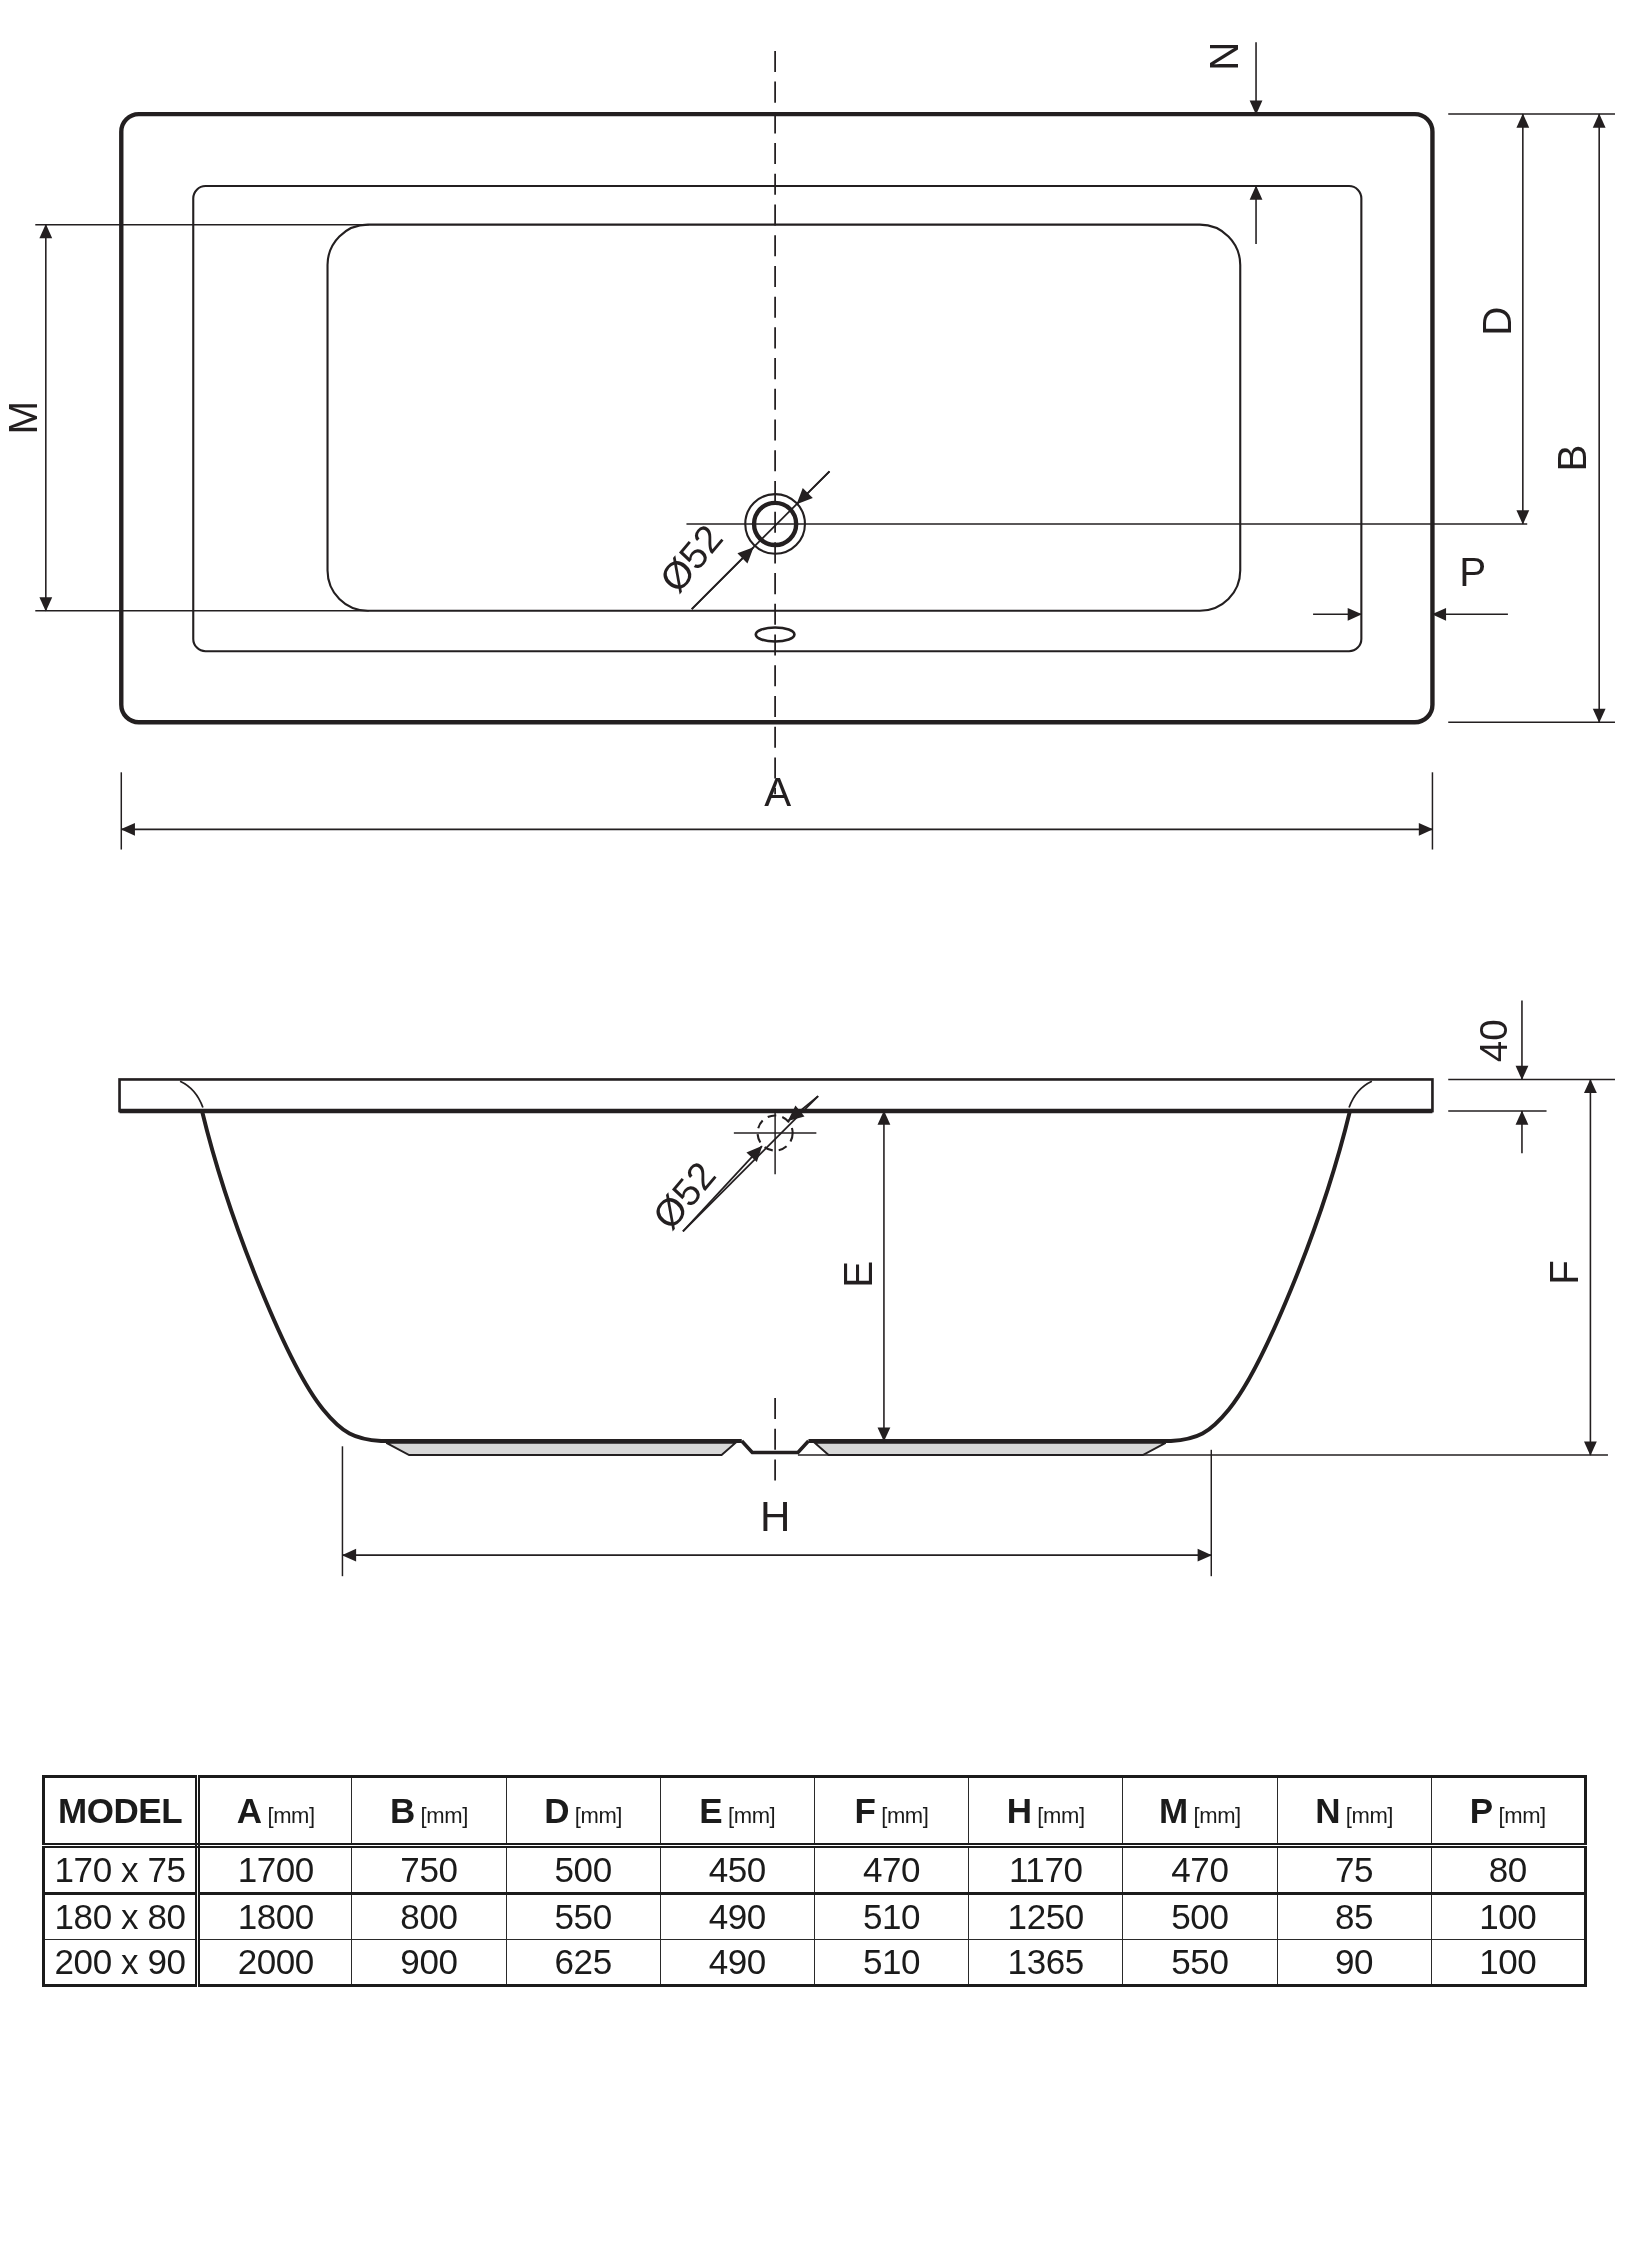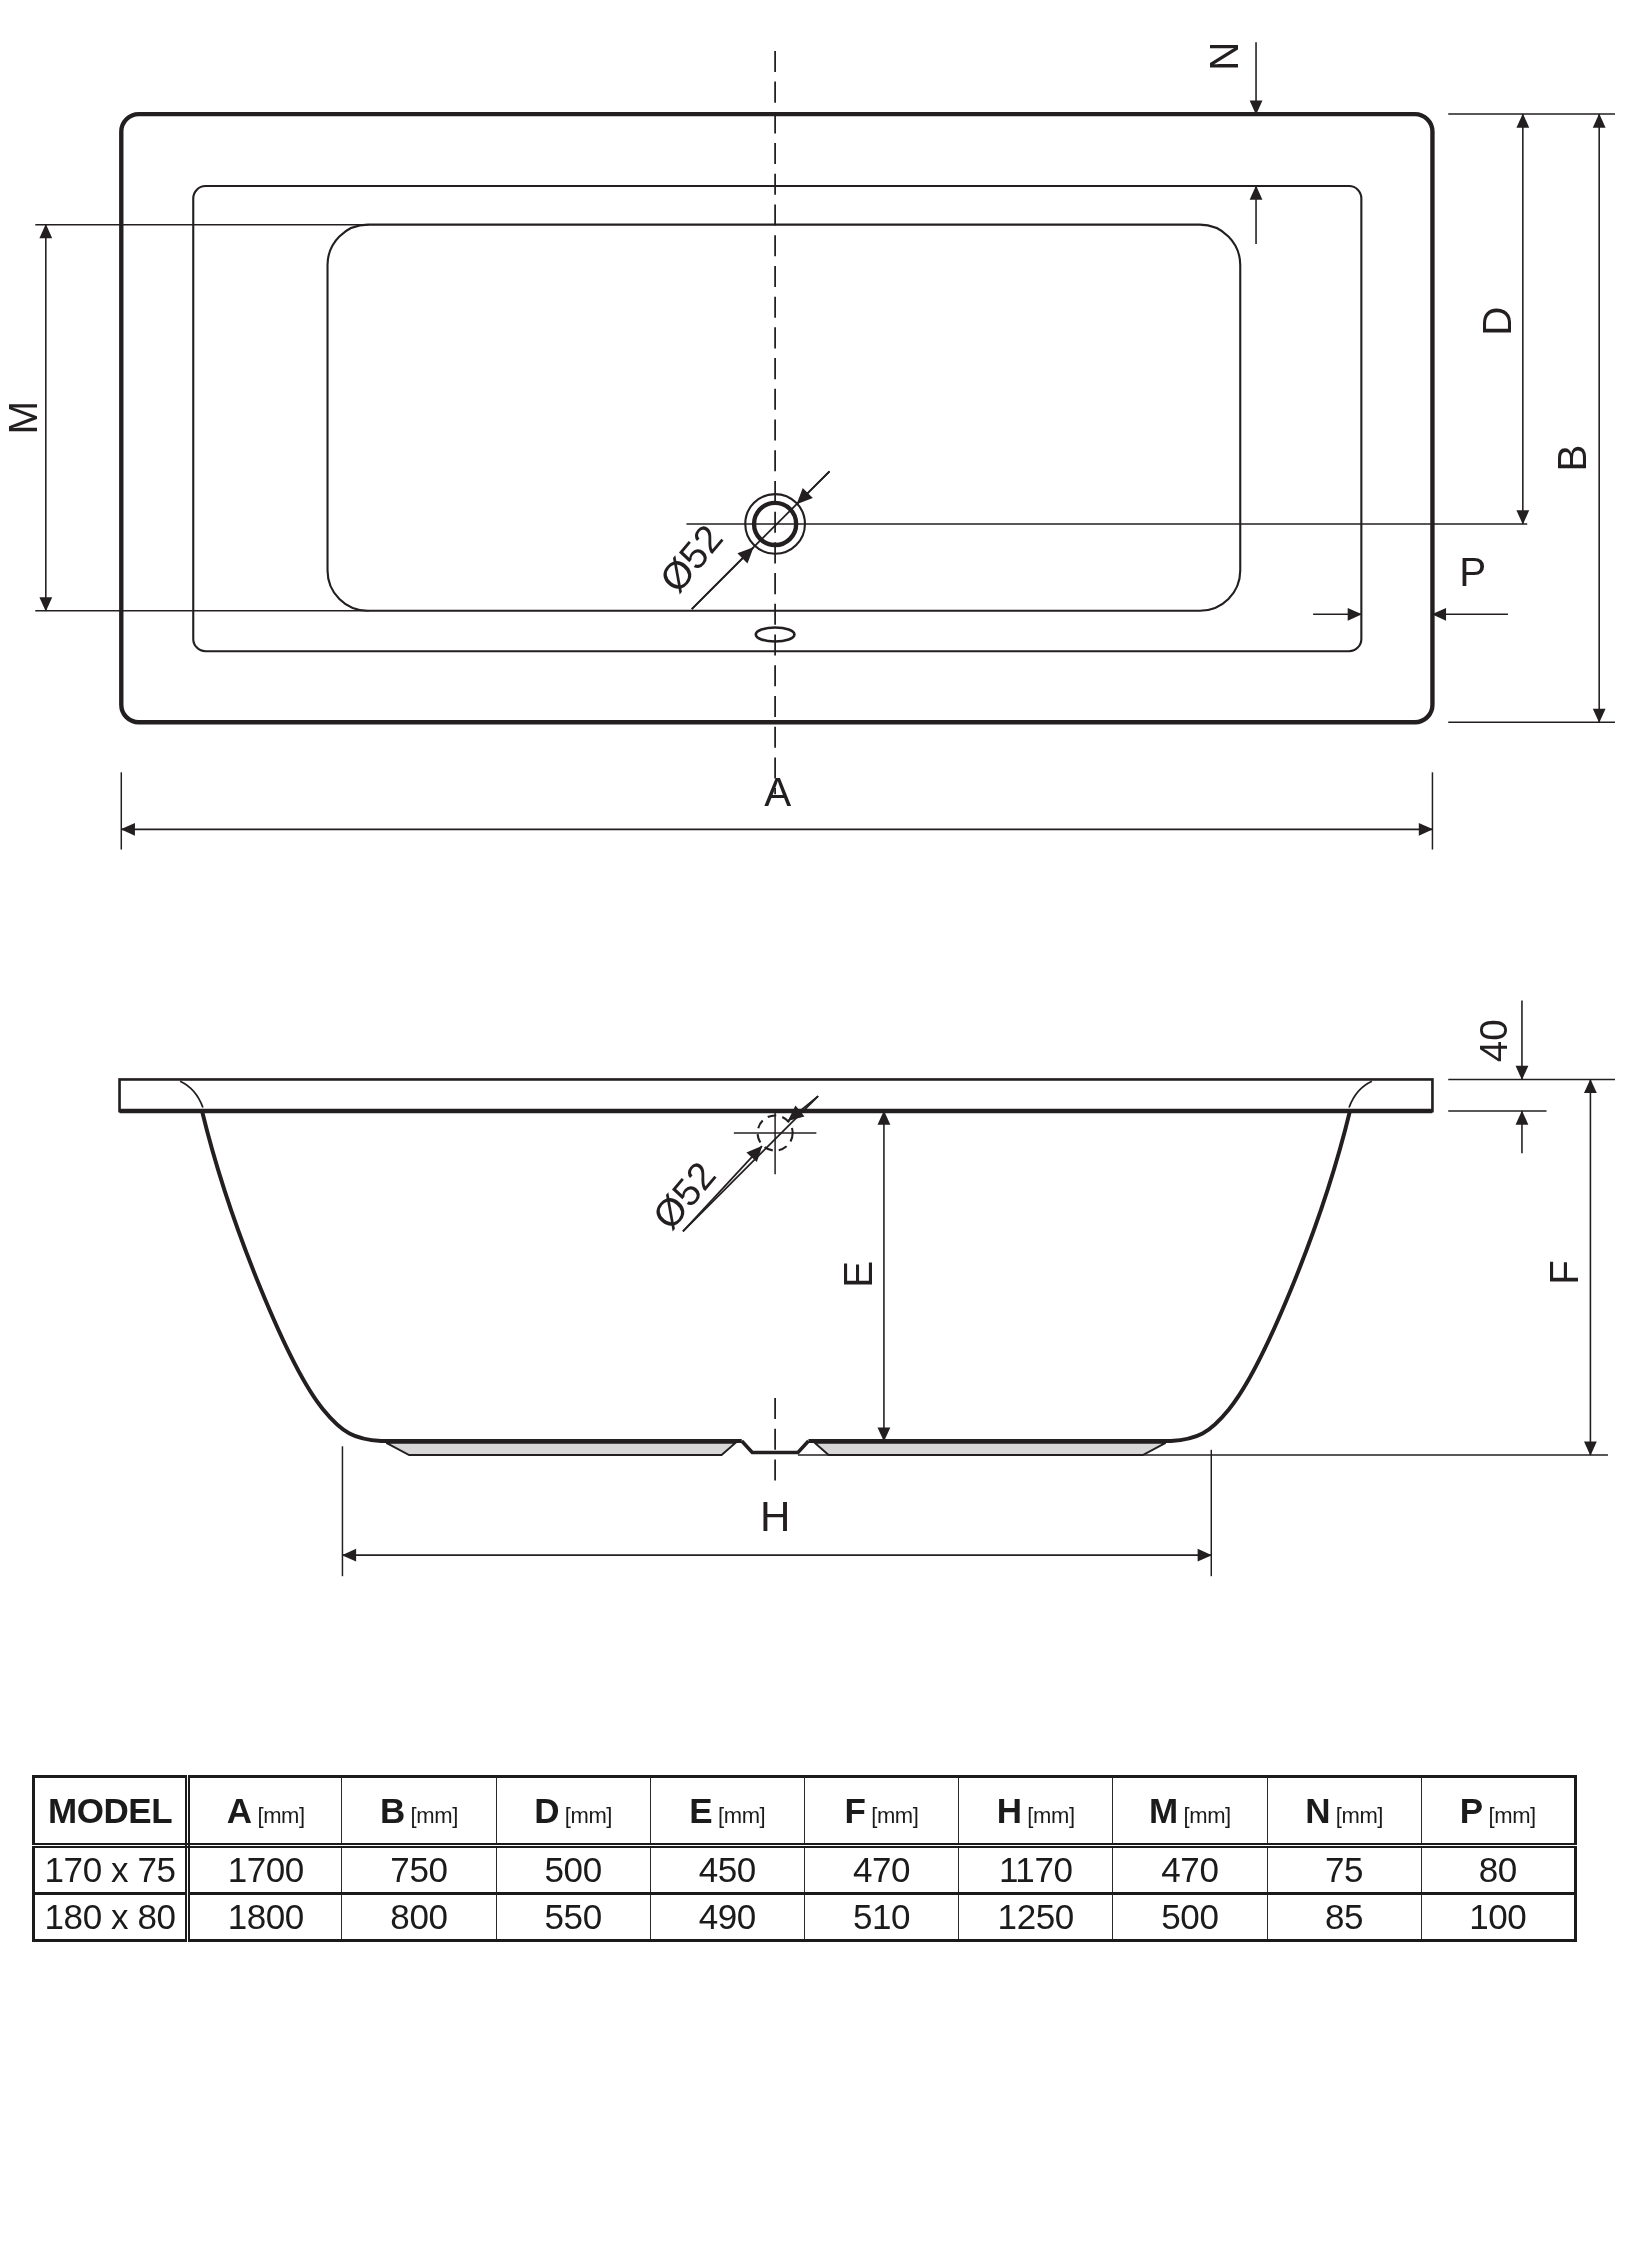--- a/index.html
+++ b/index.html
@@ -3,21 +3,21 @@
 <meta charset="utf-8">
 <style>
   html,body{margin:0;padding:0;background:#ffffff;}
   body{width:1645px;height:2247px;position:relative;font-family:"Liberation Sans",sans-serif;}
   svg{position:absolute;left:0;top:0;}
   svg text{fill:#231f20;font-family:"Liberation Sans",sans-serif;}
   .dim-label{font-size:46px;}
   .small-label{font-size:44px;}
 
   table.spec{
-    position:absolute;left:32px;top:1775px;width:1545px;
+    position:absolute;left:42px;top:1775px;width:1545px;
     border-collapse:collapse;table-layout:fixed;
     font-family:"Liberation Sans",sans-serif;color:#1b1b1b;
     border:3.5px solid #1b1b1b;
   }
   table.spec th, table.spec td{
     border:1.8px solid #2a2a2a;text-align:center;vertical-align:middle;
     padding:0;overflow:hidden;white-space:nowrap;letter-spacing:-0.4px;
   }
   table.spec thead th{
     height:65px;font-size:35px;border-bottom:5.3px double #1b1b1b;
@@ -156,15 +156,27 @@
         <td>1800</td>
         <td>800</td>
         <td>550</td>
         <td>490</td>
         <td>510</td>
         <td>1250</td>
         <td>500</td>
         <td>85</td>
         <td>100</td>
       </tr>
+      <tr>
+        <td>200 x 90</td>
+        <td>2000</td>
+        <td>900</td>
+        <td>625</td>
+        <td>490</td>
+        <td>510</td>
+        <td>1365</td>
+        <td>550</td>
+        <td>90</td>
+        <td>100</td>
+      </tr>
     </tbody>
 </table>
 
 
 </body></html>

